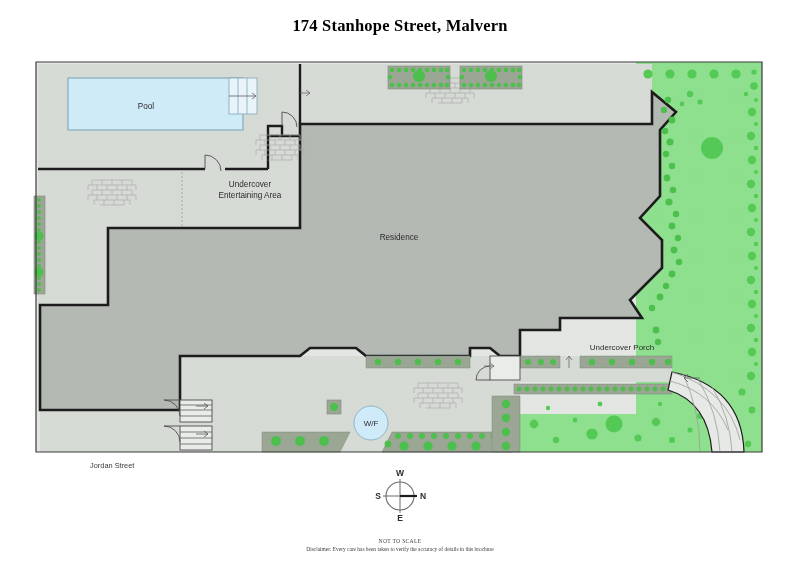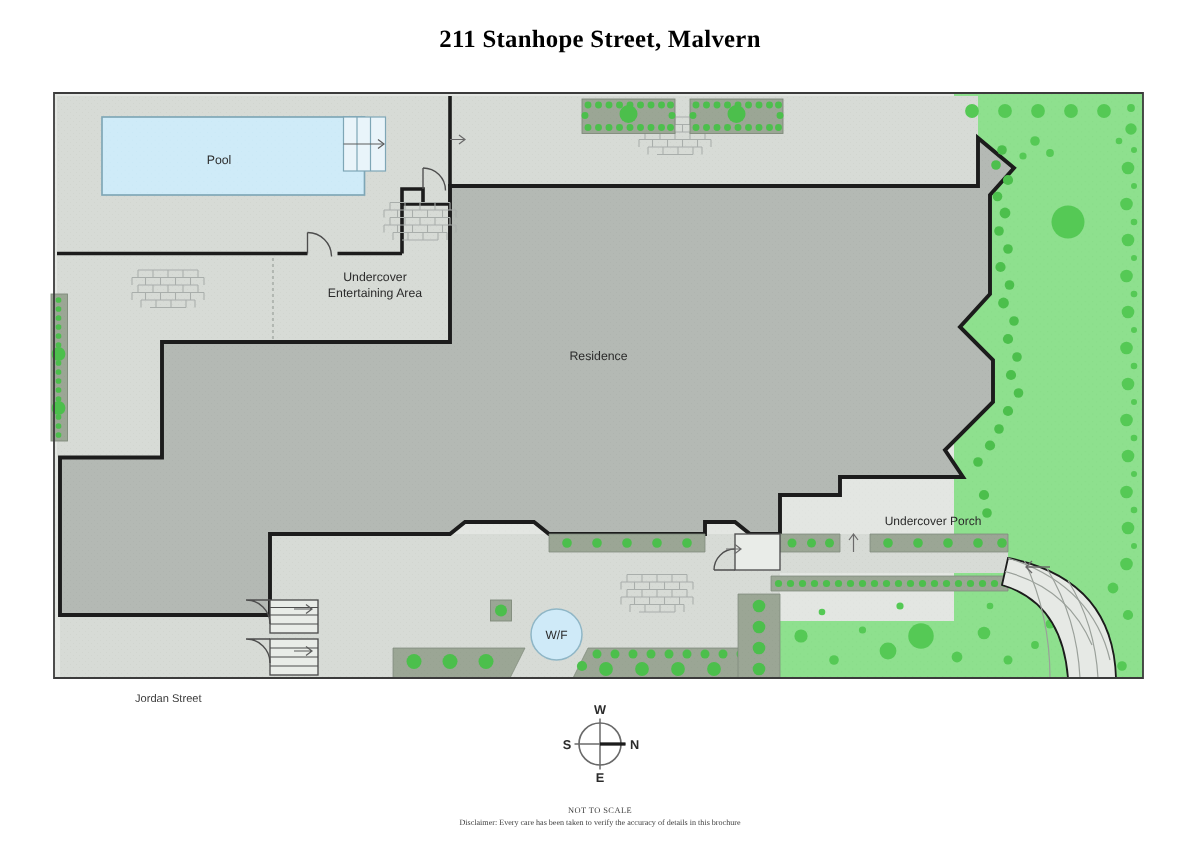--- a/index.html
+++ b/index.html
@@ -70,21 +70,21 @@
   }
   #footer-notes .disc {
     font-size: 5.4px;
     display: block;
     margin-top: 2px;
   }
 </style>
 </head>
 <body>
 
-<div id="page-title">211 Stanhope Street, Malvern</div>
+<div id="page-title">174 Stanhope Street, Malvern</div>
 
 <div id="plan-wrap">
 <svg width="800" height="566" viewBox="0 0 800 566" xmlns="http://www.w3.org/2000/svg">
 
   <defs>
     <pattern id="pav-tex" width="4" height="4" patternUnits="userSpaceOnUse">
       <rect width="4" height="4" fill="#d7dbd6"></rect>
       <circle cx="1" cy="1" r="0.28" fill="#cbcfc9"></circle>
       <circle cx="3" cy="3" r="0.28" fill="#cbcfc9"></circle>
     </pattern>

